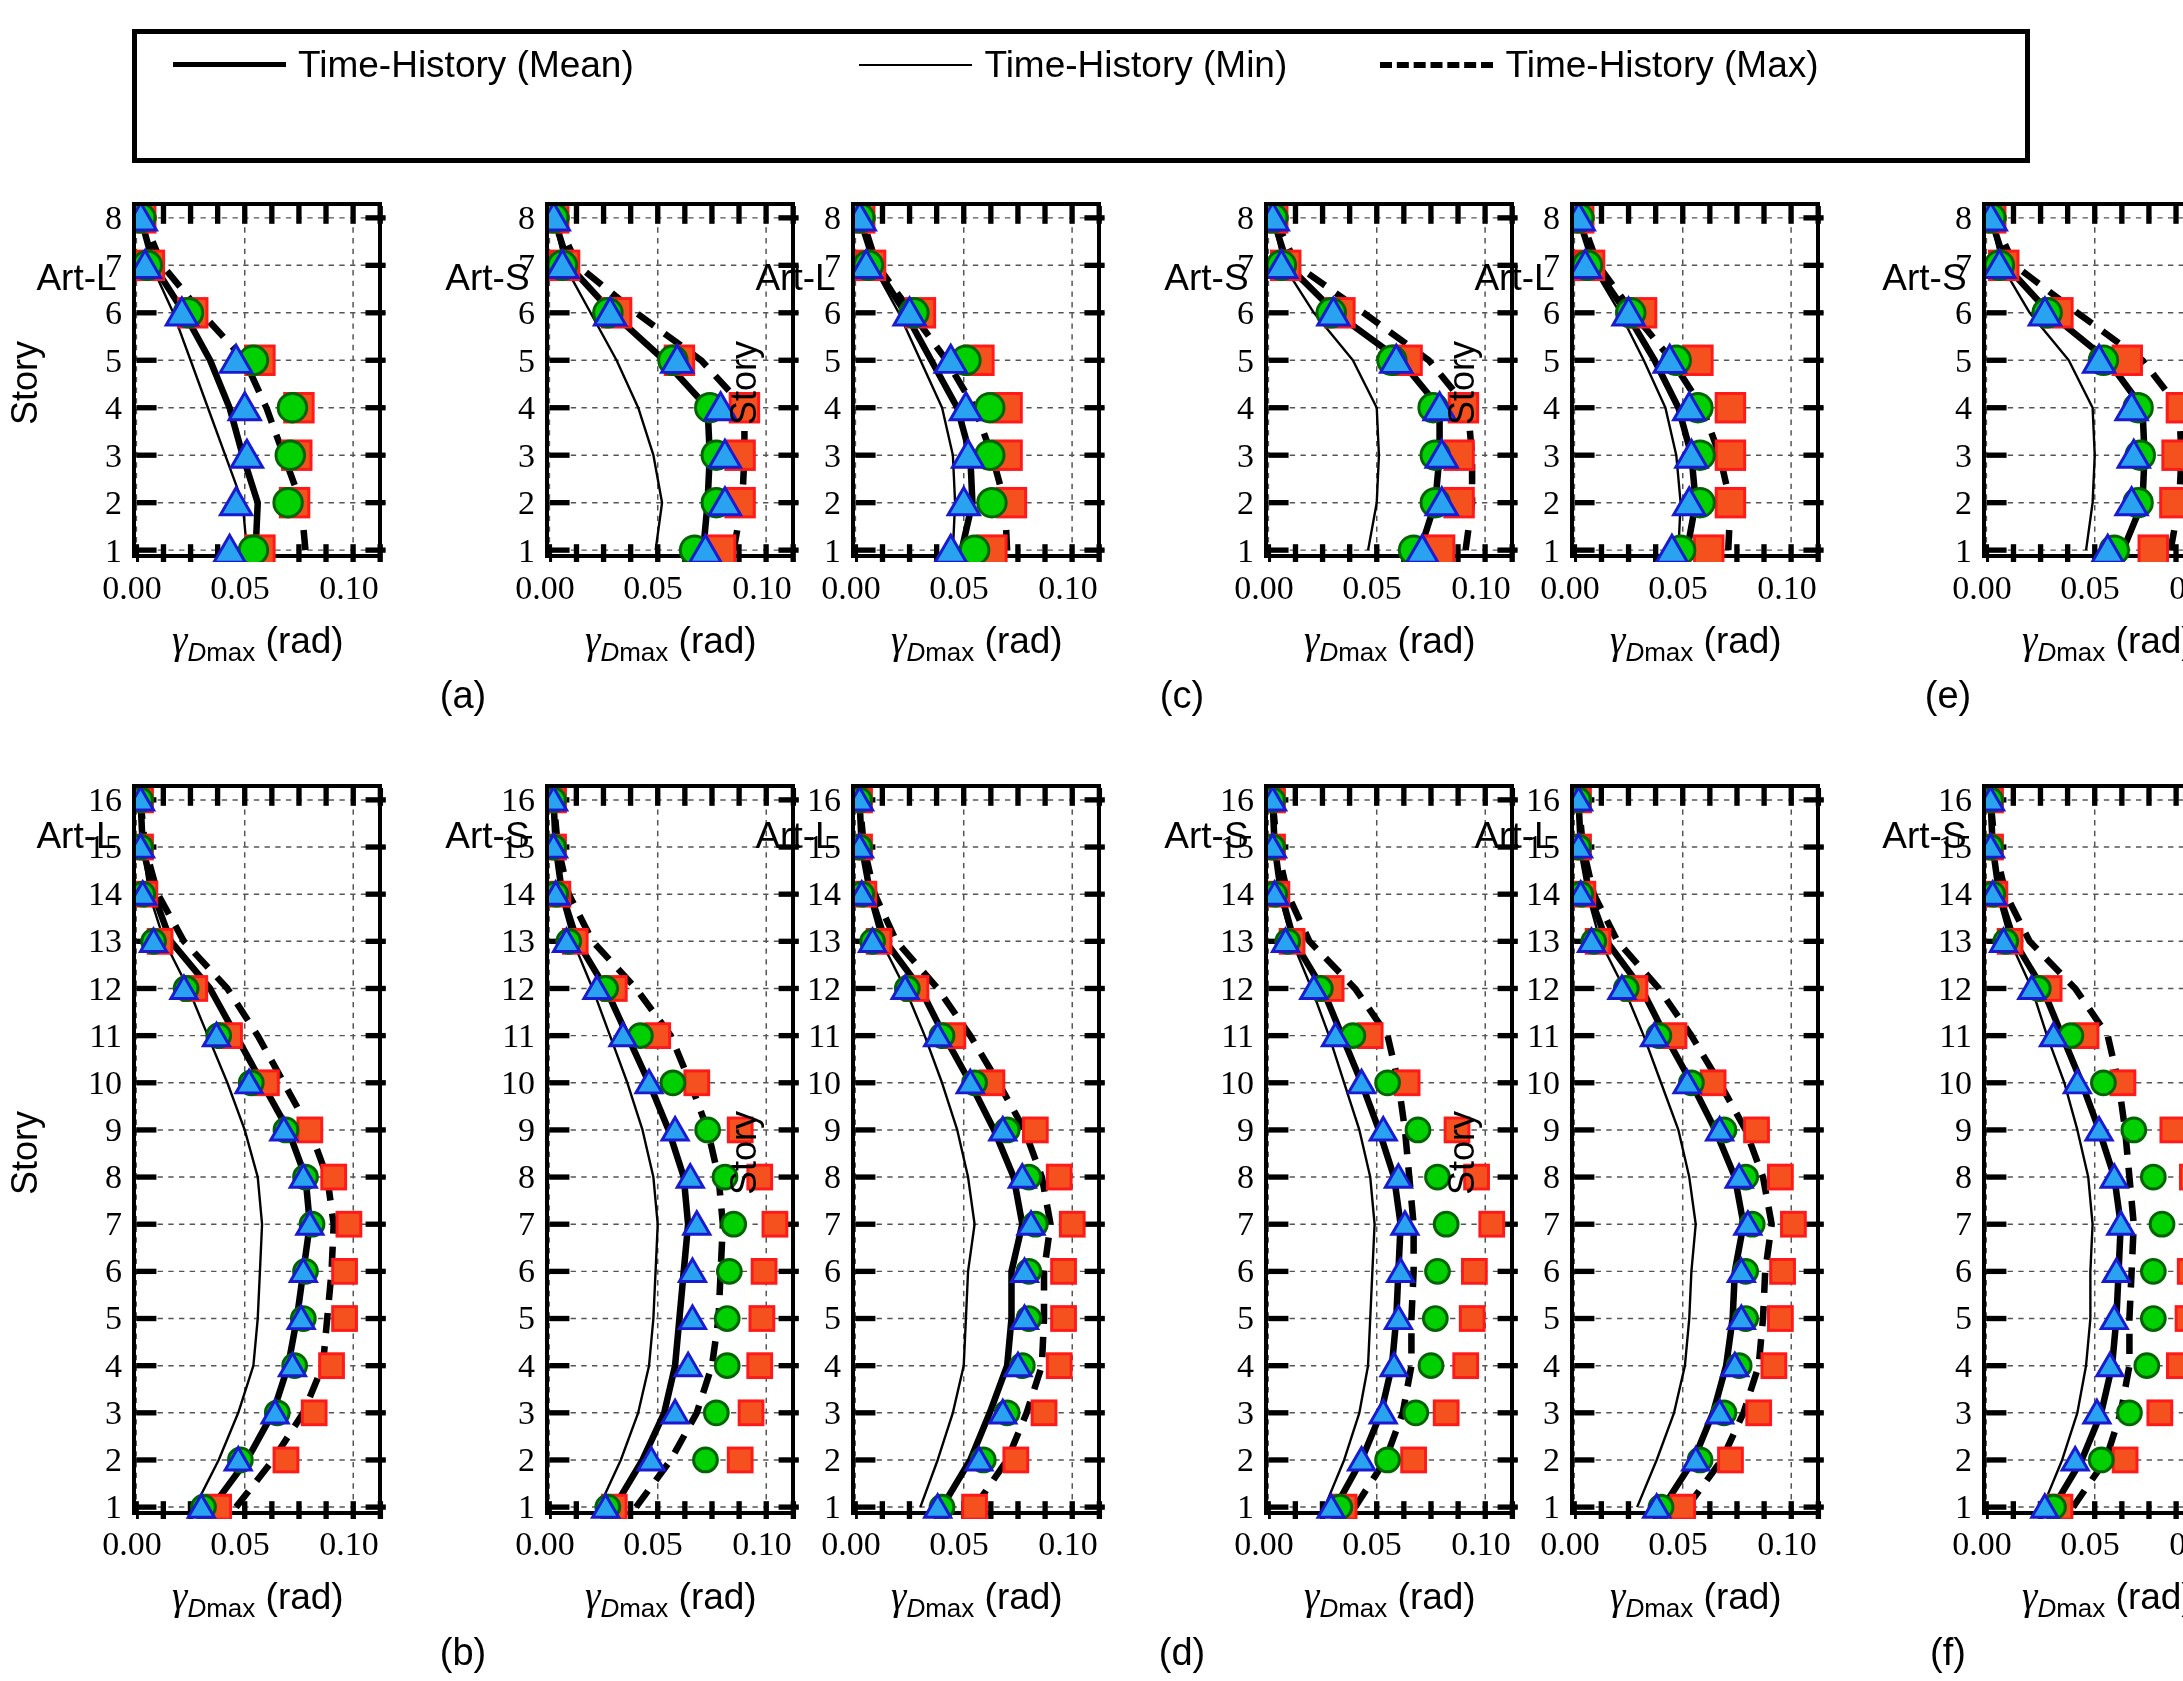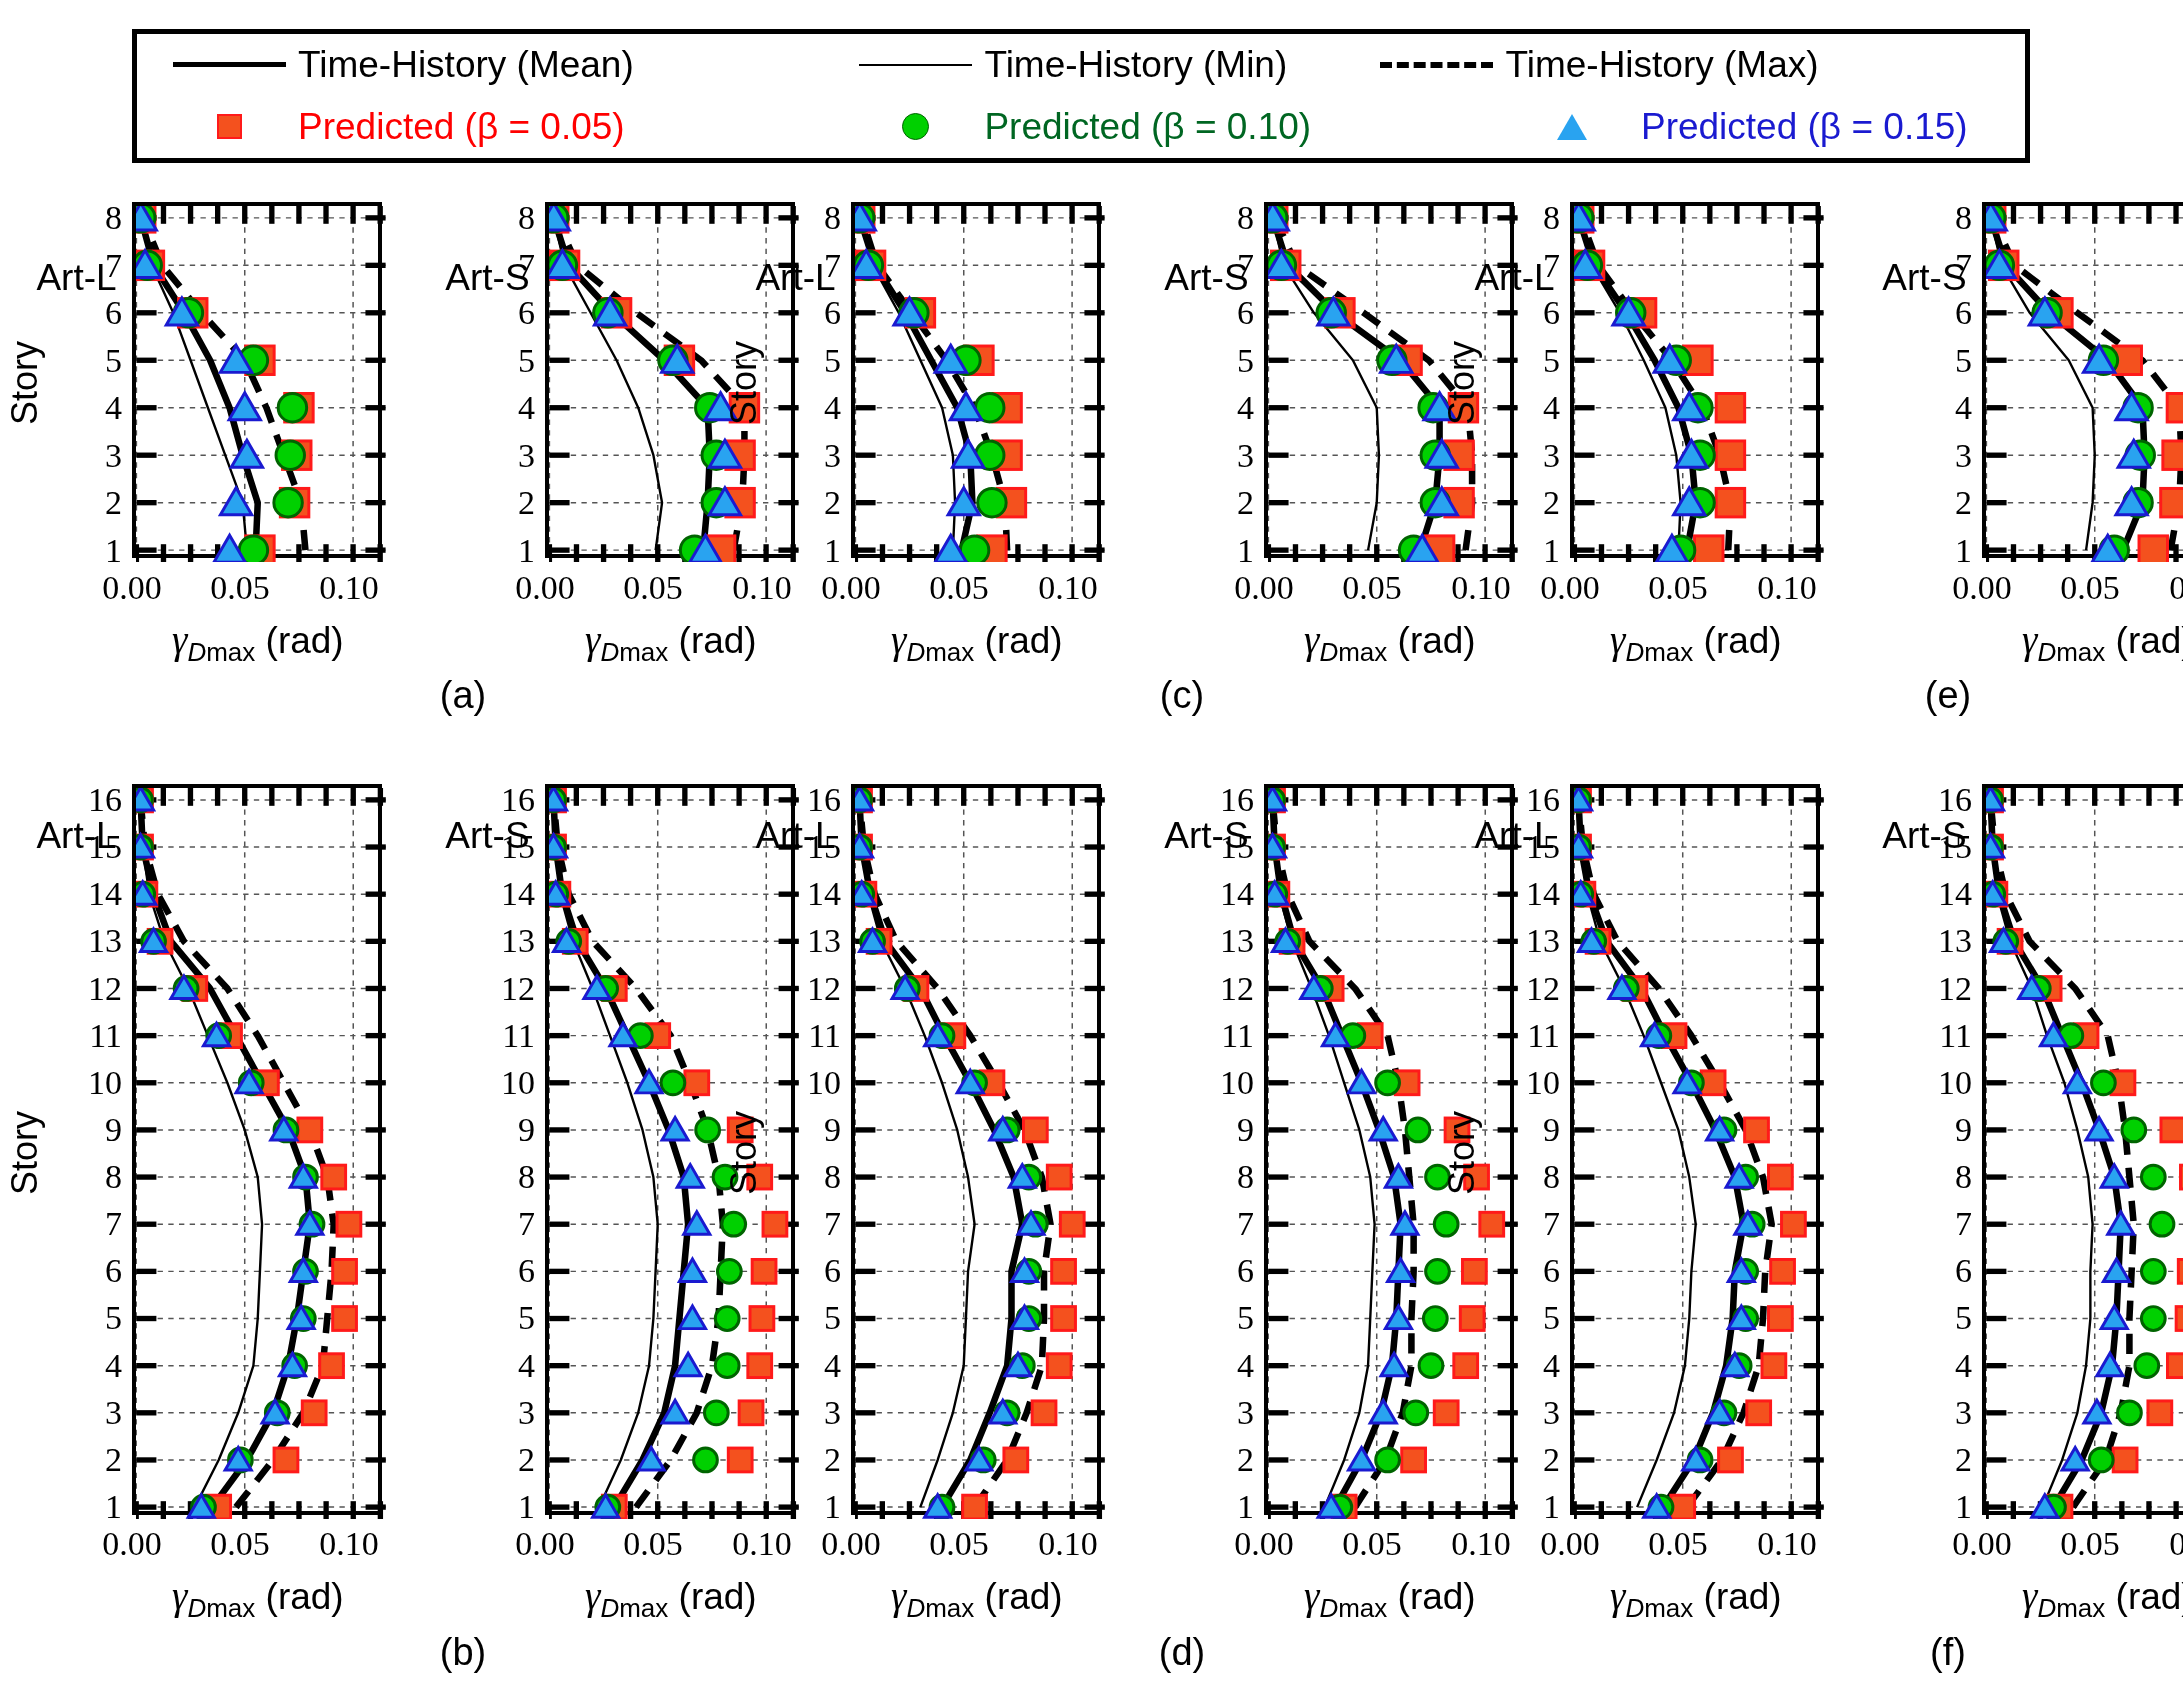--- a/index.html
+++ b/index.html
@@ -50,40 +50,20 @@
       <span class="lg-sym">
           <span class="ln-solid-thin"></span>
         </span>
       <span class="lg-text">Time-History (Min)</span>
     </div>
     <div class="lg-item i2">
       <span class="lg-sym">
           <span class="ln-dashed"></span>
         </span>
       <span class="lg-text">Time-History (Max)</span>
-    </div>
-  </div>
-  <div class="legend-row r2">
-    <div class="lg-item i1">
-      <span class="lg-sym">
-          <span class="sq"></span>
-        </span>
-      <span class="lg-text c-red">Predicted (β = 0.05)</span>
-    </div>
-    <div class="lg-item i2">
-      <span class="lg-sym">
-          <span class="ci"></span>
-        </span>
-      <span class="lg-text c-grn">Predicted (β = 0.10)</span>
-    </div>
-    <div class="lg-item i3">
-      <span class="lg-sym">
-          <span class="tri"></span>
-        </span>
-      <span class="lg-text c-blu">Predicted (β = 0.15)</span>
     </div>
   </div>
 </div>
 
 <div id="plots">
     <div class="panel" style="left: 132px; top: 202px;">
       <div class="plotframe" style="left: 0px; top: 0px; width: 250px; height: 356px;">
         <svg width="250" height="356" viewBox="0 0 420 600">
           <line x1="0" x2="420" y1="580" y2="580" stroke="#555555" stroke-width="2.5" stroke-dasharray="9,9"></line>
           <line x1="0" x2="420" y1="500" y2="500" stroke="#555555" stroke-width="2.5" stroke-dasharray="9,9"></line>

